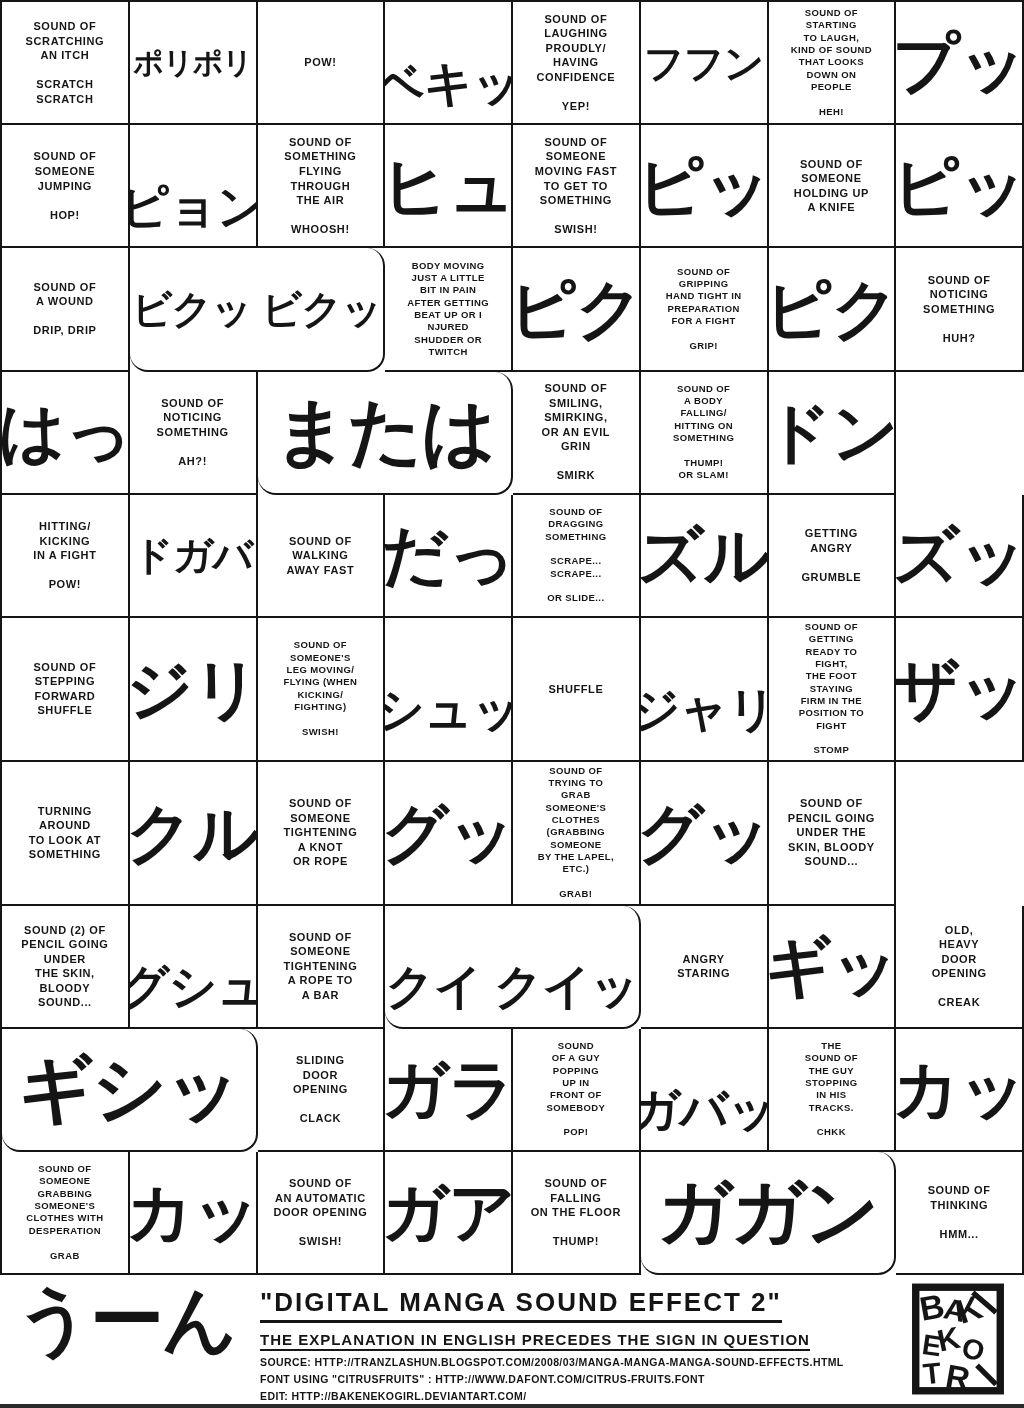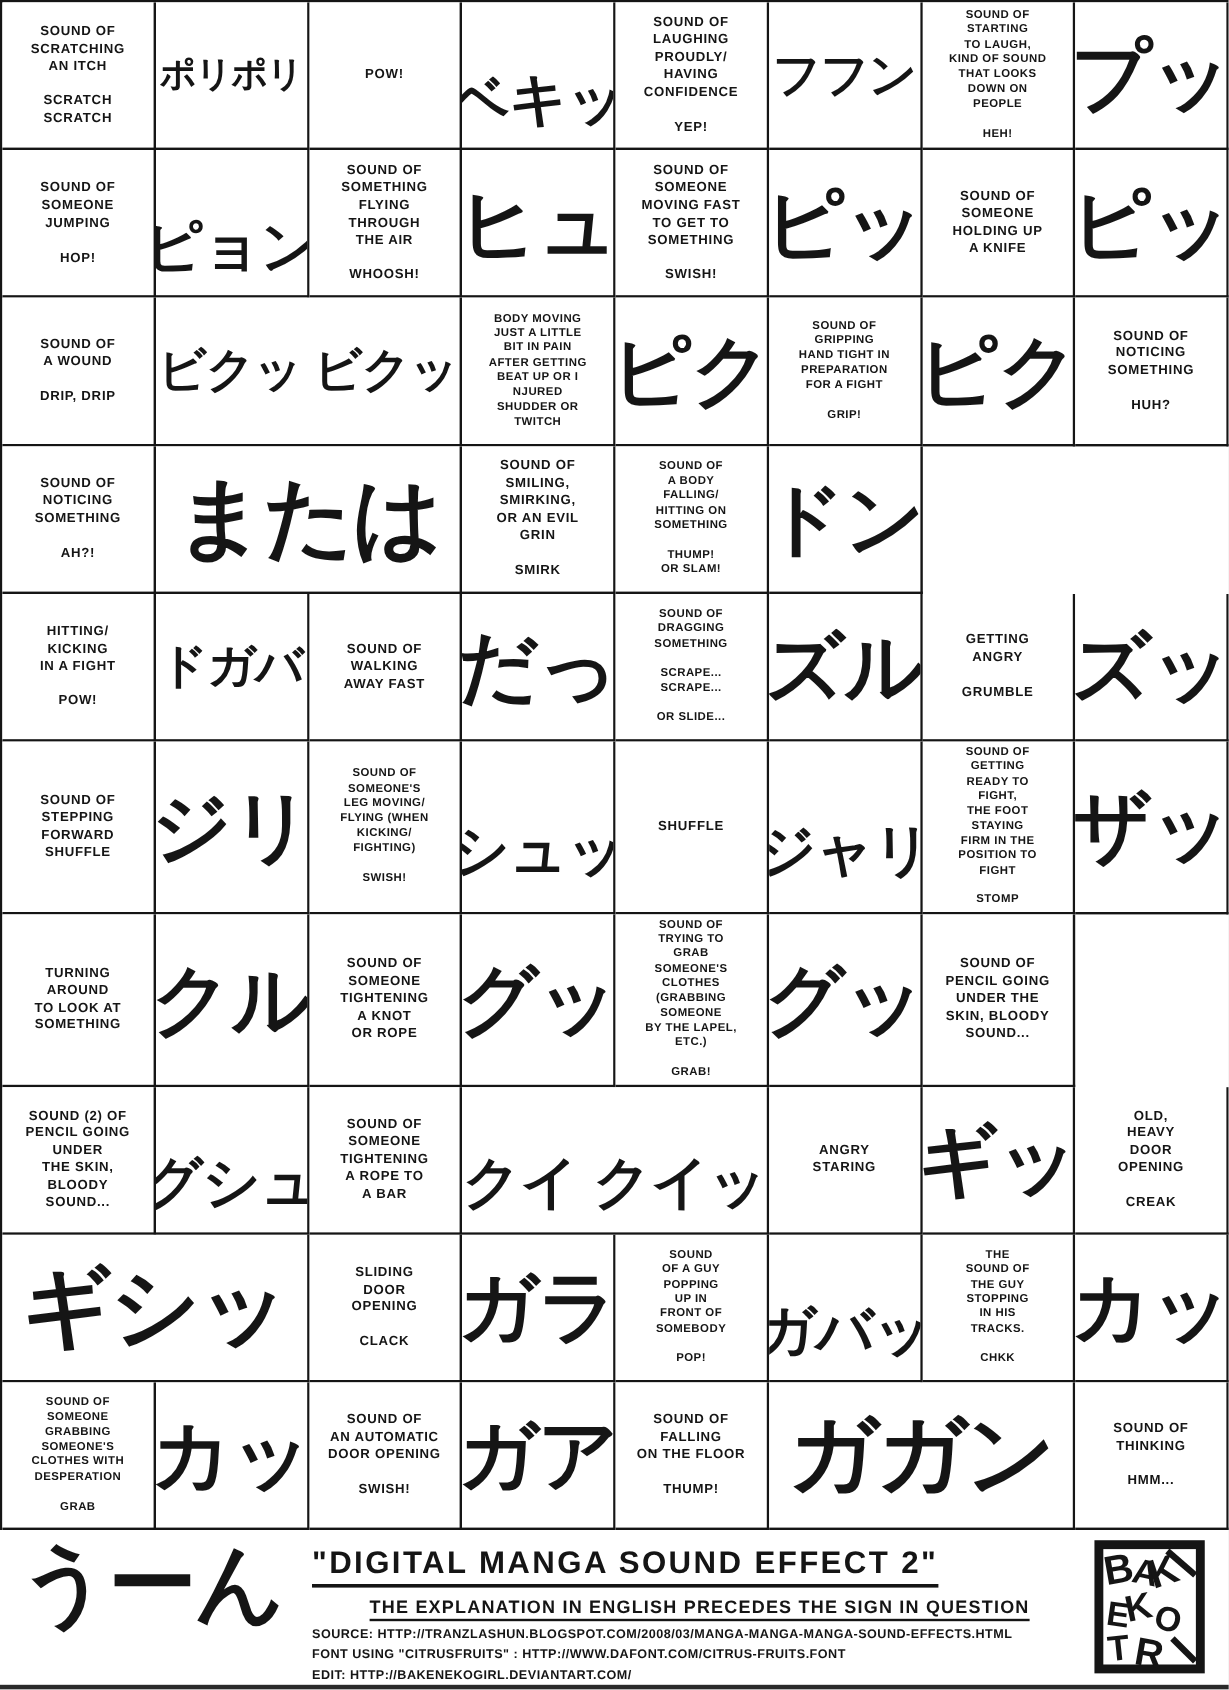--- a/index.html
+++ b/index.html
@@ -10,37 +10,37 @@
     width:1024px; height:1408px; margin:0 auto; background:var(--paper);
     color:var(--ink); border-bottom:4px solid #2a2a2a; overflow:hidden;
   }
   .grid { height:1275px; display:flex; flex-direction:column; border-top:2px solid var(--ink); border-left:2px solid var(--ink); }
   .row { flex:1; display:flex; }
   .cell {
     flex:0 0 12.5%; display:flex; align-items:center; justify-content:center;
     border-right:2px solid var(--ink); border-bottom:2px solid var(--ink);
     background:var(--paper); overflow:hidden; text-align:center; padding:3px;
   }
-  .cell.sp2 { flex:0 0 25%; }
+  .cell.sp2 { flex:0 0 25%;border-radius:18px; }
   .cell.en span { white-space:pre-line; font-weight:700; font-size:11px; line-height:1.32; letter-spacing:.6px; }
   .cell.en.small span { font-size:9.5px; line-height:1.3; letter-spacing:.4px; }
   .cell.jp { font-weight:900; padding:0; }
   .cell.jp span { white-space:pre; line-height:1; letter-spacing:-1px; }
   .cell.jp.s  span { font-size:30px; }
   .cell.jp.m  span { font-size:40px; }
   .cell.jp.l  span { font-size:48px;margin-top:42px; }
   .cell.jp.xl span { font-size:66px; }
   .cell.jp.xxl span { font-size:74px; letter-spacing:-2px; }
   .footer { height:92px; display:flex;border-radius:26px; }
   .footer-sfx { width:252px; display:flex; align-items:center; justify-content:center;
     font-weight:900; font-size:74px; letter-spacing:-2px; white-space:pre; }
   .footer-main { flex:1; padding:12px 6px 0 8px; }
   .f-title { font-size:26px; font-weight:700; letter-spacing:2px;
     border-bottom:3px solid var(--ink); display:inline-block; padding-bottom:2px; white-space:nowrap; }
-  .f-sub { margin-top:8px;margin-left:48px; }
+  .f-sub { margin-top:8px; }
   .f-sub span { font-size:15px; font-weight:700; letter-spacing:1px;
     border-bottom:2px solid var(--ink); display:inline-block; padding-bottom:1px; white-space:nowrap; }
   .f-credit { margin-top:5px; font-size:10.5px; font-weight:700; letter-spacing:.4px; white-space:nowrap; }
   .logo-wrap { width:122px; padding:8px 10px 0 0; }
   .logo-wrap svg { width:112px; height:112px; display:block; }
 </style>
 </head>
 <body>
 
 <div class="sheet">
@@ -173,20 +173,23 @@
         </div>
         <div class="cell en">
           <span>SOUND OF
 NOTICING
 SOMETHING
 
 HUH?</span>
         </div>
       </div>
       <div class="row">
+        <div class="cell jp xl">
+          <span>はっ</span>
+        </div>
         <div class="cell en">
           <span>SOUND OF
 NOTICING
 SOMETHING
 
 AH?!</span>
         </div>
         <div class="cell jp xxl sp2">
           <span>または</span>
         </div>

